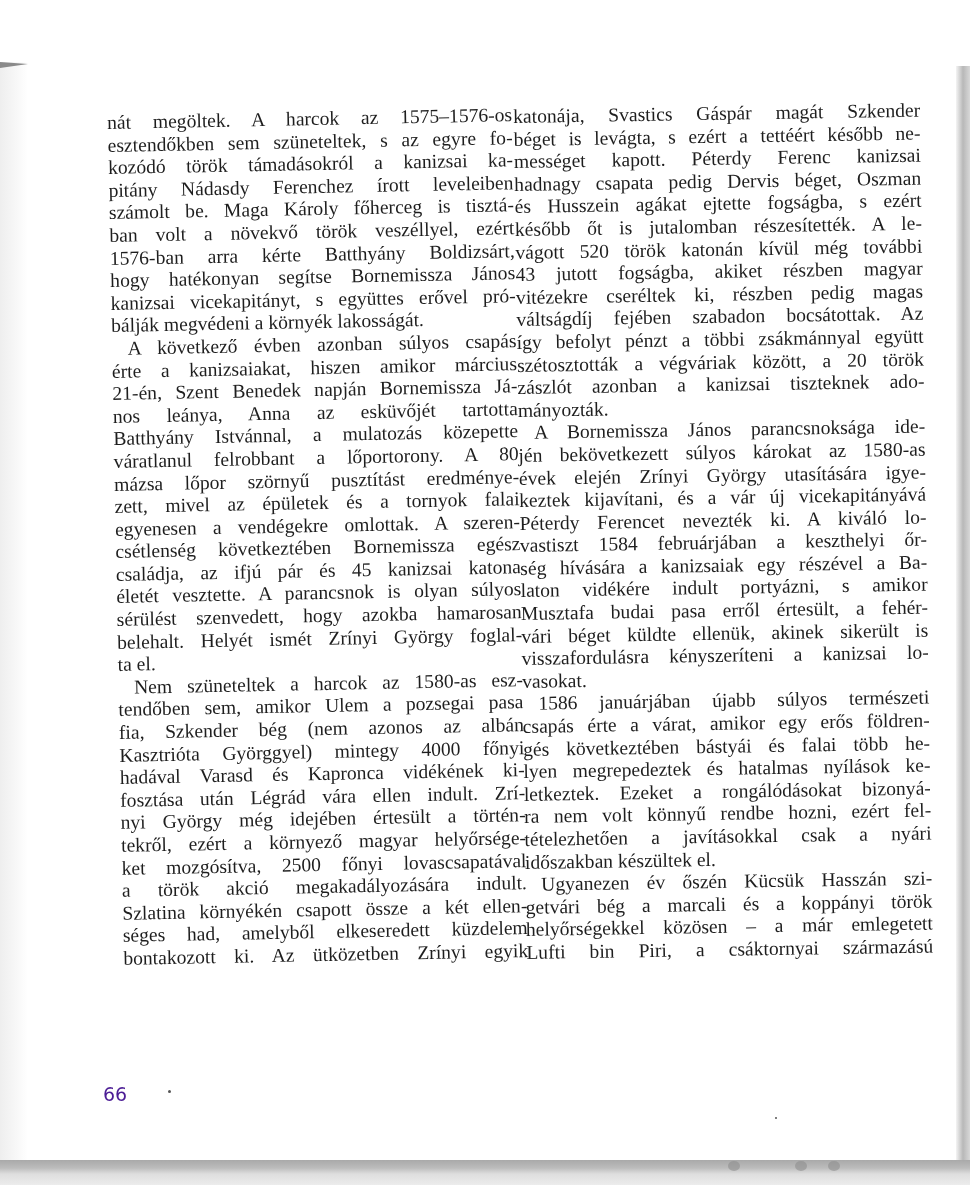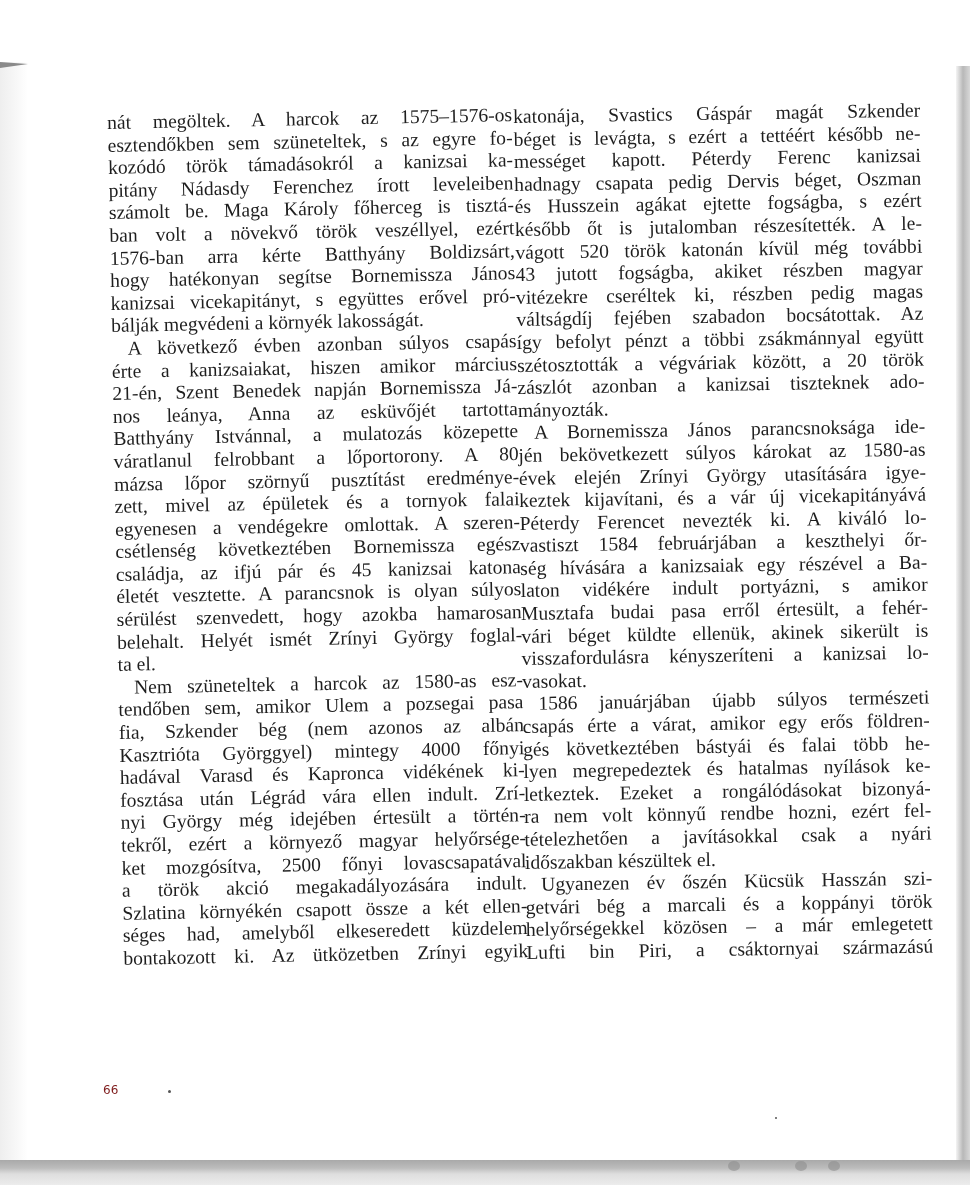--- a/index.html
+++ b/index.html
@@ -42,21 +42,21 @@
     .col-left { left: 107px; width: 405px; transform: rotate(-1.1deg); transform-origin: left top; }
     .col-right { left: 513px; top: 106px; width: 407px; transform: rotate(-0.9deg); transform-origin: left top; }
     .line {
       display: block; white-space: nowrap; text-align: justify; text-align-last: justify;
       height: 22.6px;
     }
     .line.last { text-align-last: left; }
     .line.indent { padding-left: 16px; }
     .page-number {
       position: absolute; left: 103px; top: 1083px;
-      font-family: "DejaVu Sans", sans-serif; font-size: 12px; color: #7f1d1d;
+      font-family: "DejaVu Sans", sans-serif; font-size: 19px; color: #4c1d95;
     }
     .speck { position: absolute; width: 3px; height: 3px; border-radius: 50%; background: #555; }
   </style>
 </head>
 <body>
 
 <div class="scan-bg"></div>
 <div class="left-edge-shadow"></div>
 <div class="left-edge-notch"></div>
 <div class="right-edge"></div>

